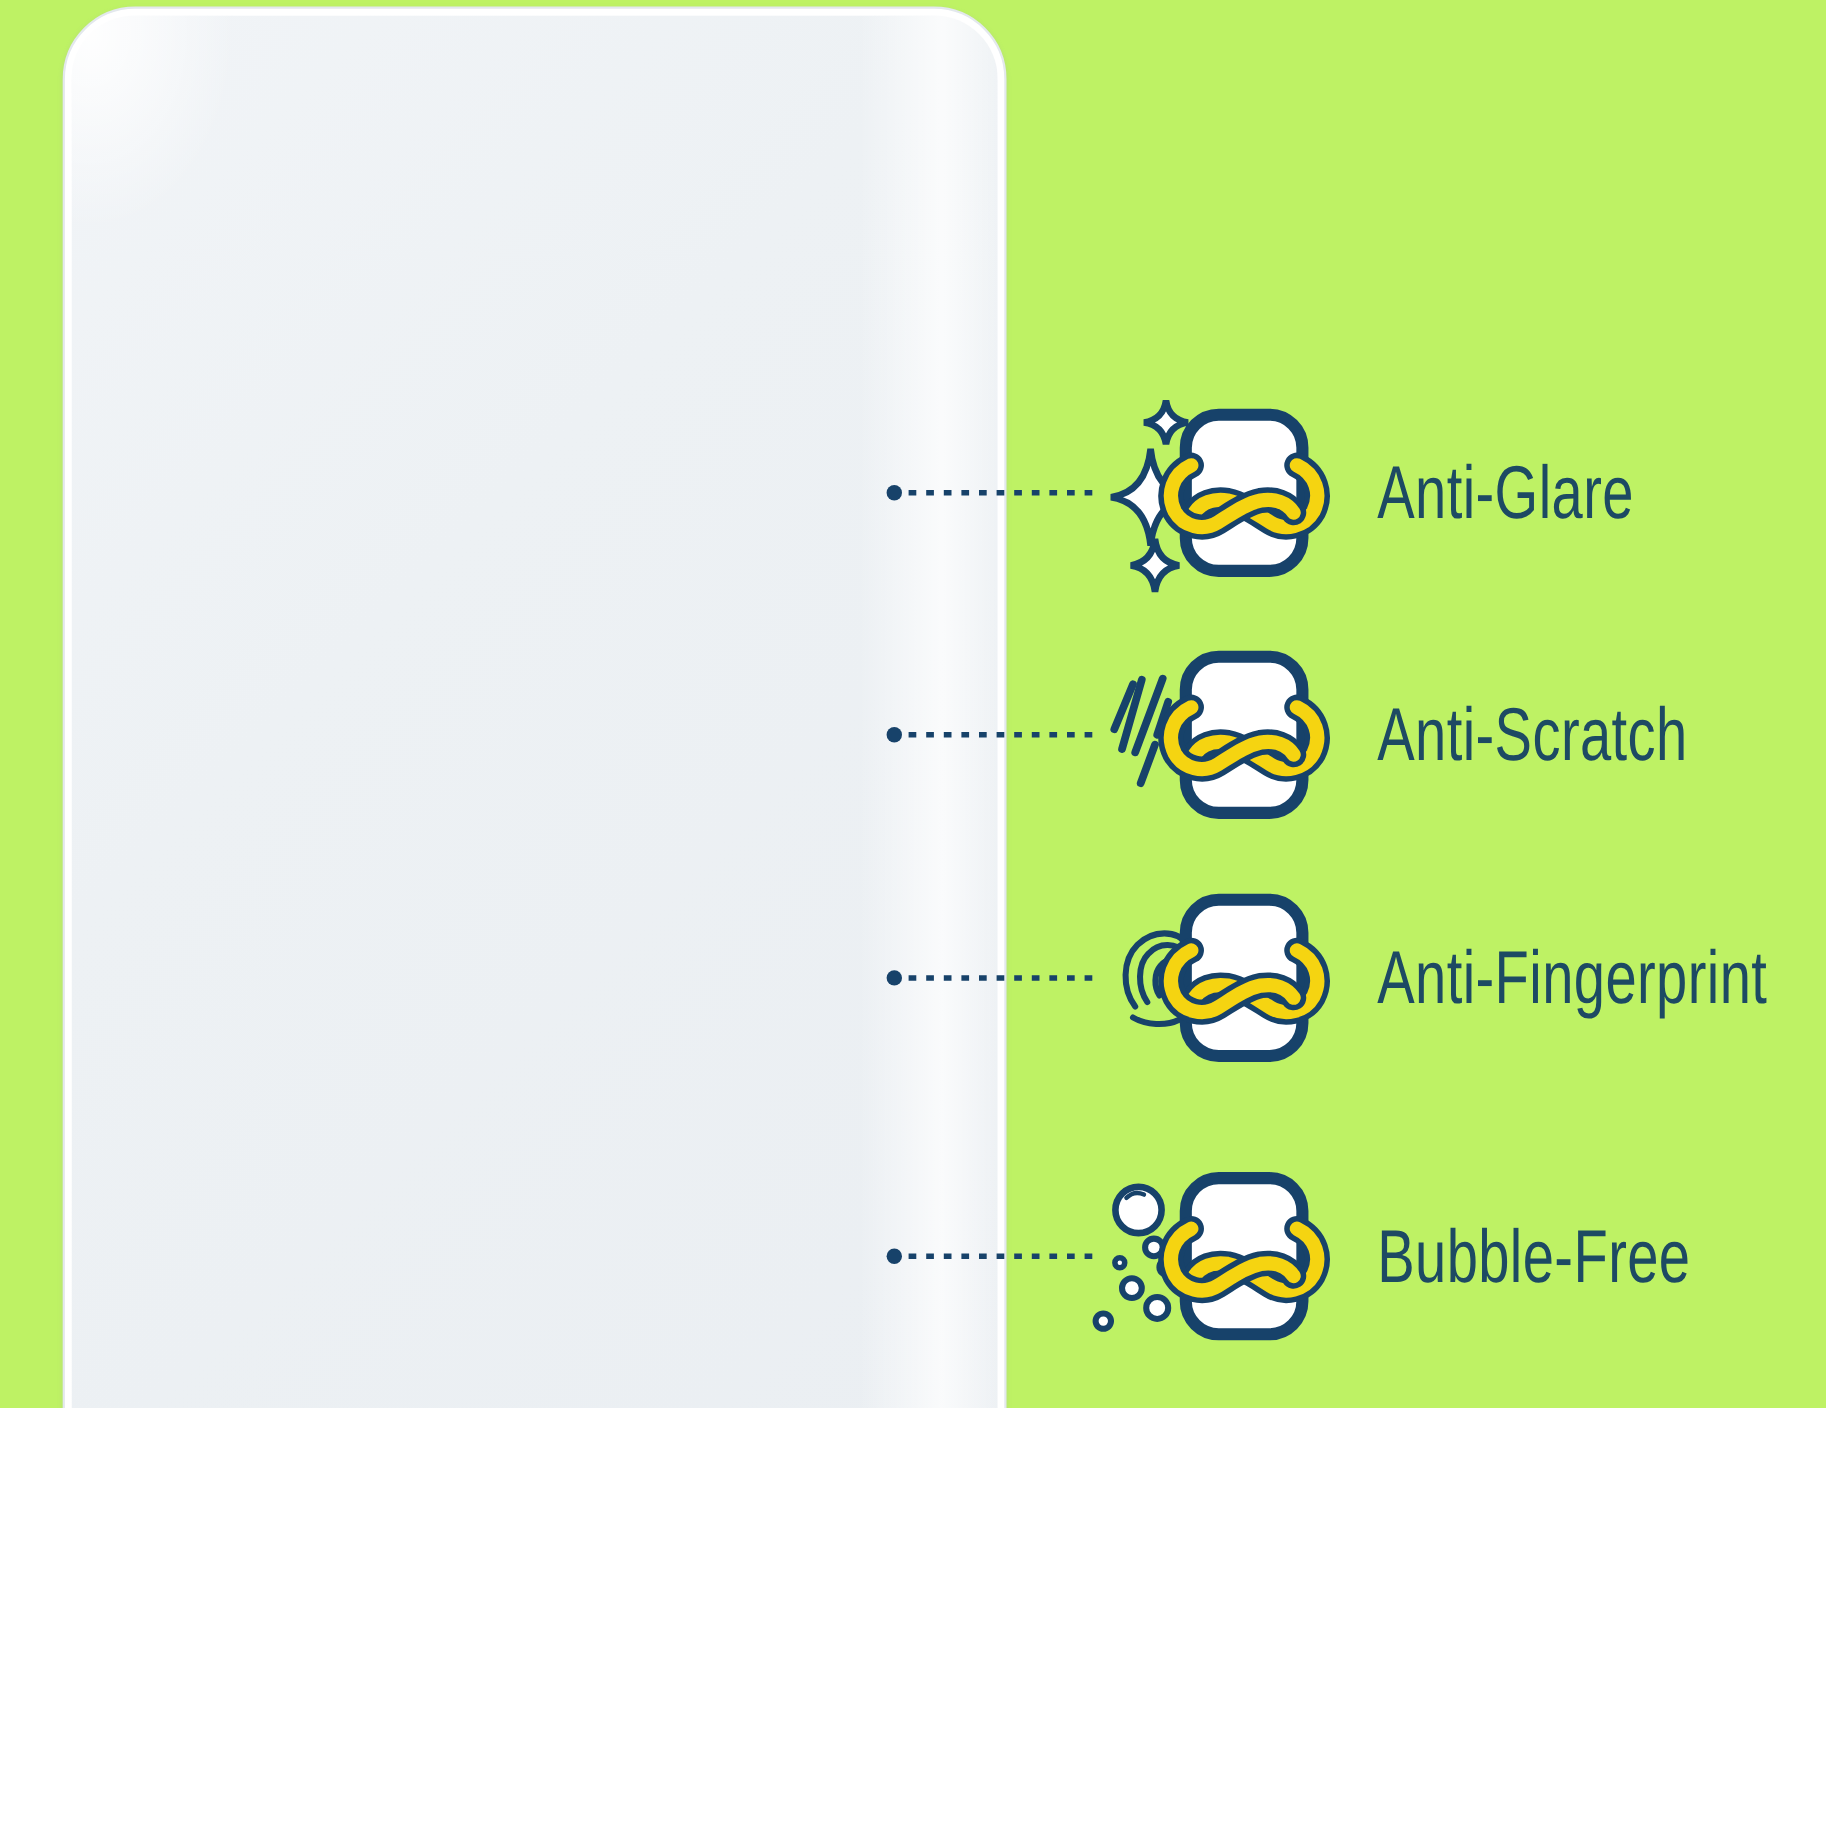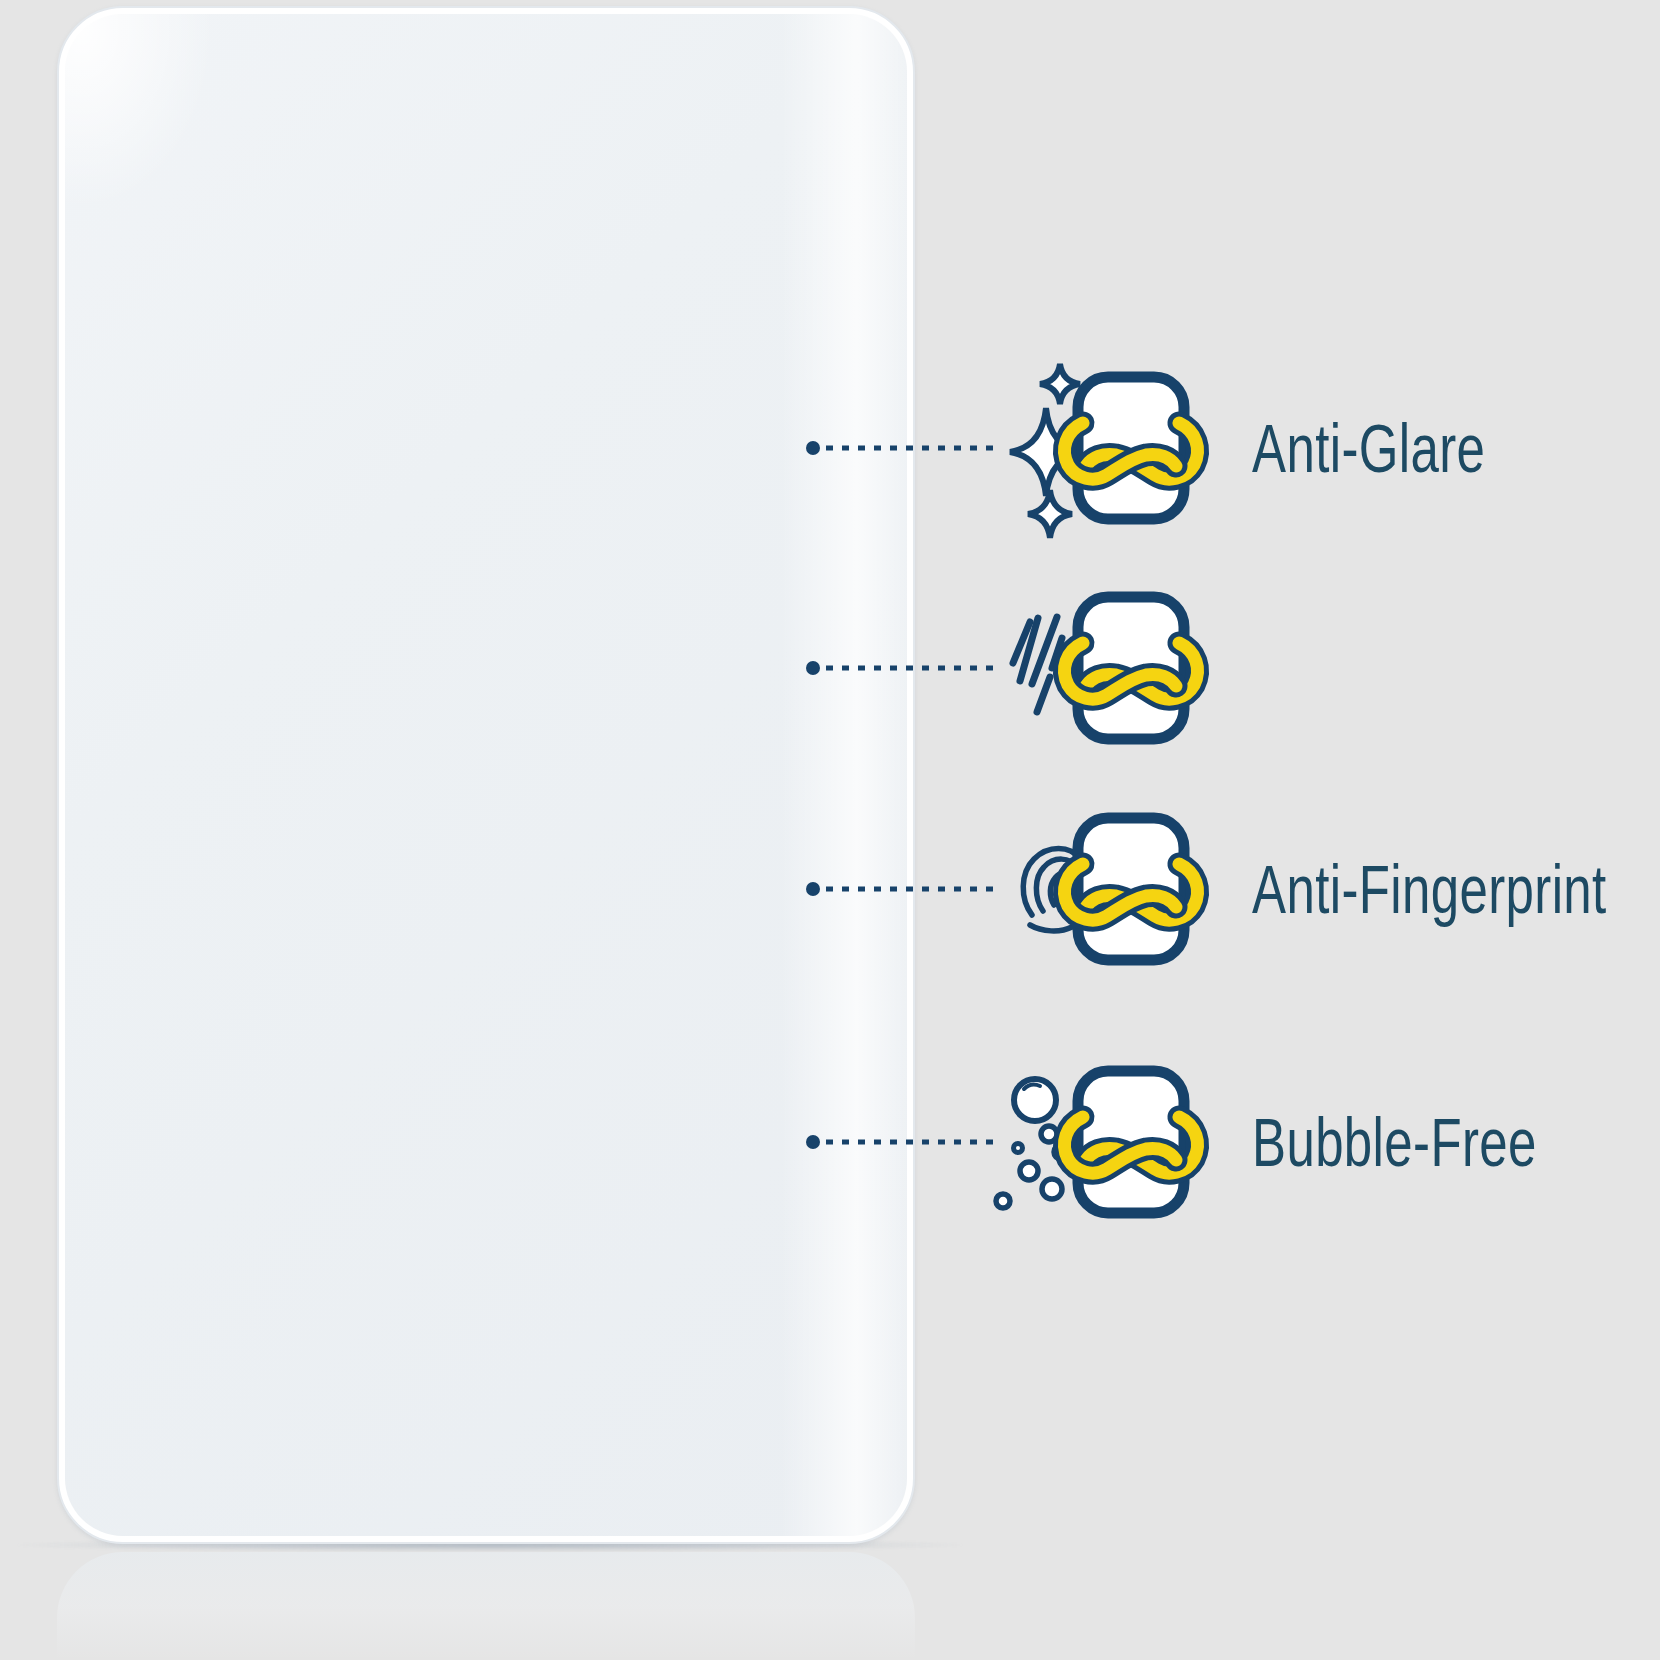--- a/index.html
+++ b/index.html
@@ -1,18 +1,18 @@
 <!DOCTYPE html>
 <html style="--navy: #17426a; --yellow: #f5d411; --film_fill: #edf1f4; --film_border: #e3e8ed; --label_text: #1d4a63;"><head>
 <meta charset="utf-8">
 <style>
   html,body{margin:0;padding:0;background:#ffffff;}
   #stage{
-    position:relative;width:1660px;height:1660px;overflow:hidden;
-    background:#e5e5e5;font-family:"Liberation Sans",sans-serif;
+    position:relative;width:1660px;height:1280px;overflow:hidden;
+    background:#bef264;font-family:"Liberation Sans",sans-serif;
   }
   
   .film{
     position:absolute;left:57px;top:6px;width:858px;height:1538px;
     border-radius:66px;background:#ffffff;border:2px solid #e3e8ed;
     box-shadow:0 2px 4px rgba(160,172,184,0.25);
     box-sizing:border-box;
   }
   .film-surface{
     position:absolute;inset:6px;border-radius:58px;
@@ -113,20 +113,23 @@
     <svg class="accessory acc-scratch" viewBox="0 0 70 105">
       <path d="M25,9 L8,50" class="nv" stroke-width="7" stroke-linecap="round"></path>
       <path d="M33,5 L15,68" class="nv" stroke-width="7" stroke-linecap="round"></path>
       <path d="M52,4 L27,71" class="nv" stroke-width="7" stroke-linecap="round"></path>
       <path d="M57,25 L47,55" class="nv" stroke-width="7" stroke-linecap="round"></path>
       <path d="M45,64 L32,99" class="nv" stroke-width="7" stroke-linecap="round"></path>
     </svg>
     <svg class="shield" viewBox="0 0 150 150">
         <use href="#shield-arms"></use>
       </svg>
+    <div class="label-wrap">
+        <span class="label">Anti-Scratch</span>
+      </div>
   </div>
 
   <div class="row row-3">
     <div class="dot"></div>
     <svg class="leader" viewBox="0 0 168 6">
         <use href="#leader-line"></use>
       </svg>
     <svg class="accessory acc-fingerprint" viewBox="0 0 78 95">
       <path d="M16,78 C4,62 4,36 18,22 C32,8 54,8 64,22 C72,32 74,46 69,58" class="nv" stroke-width="5.5" stroke-linecap="round"></path>
       <path d="M27,74 C18,61 18,40 28,30 C38,19 54,20 61,30 C67,39 67,50 62,58" class="nv" stroke-width="5.5" stroke-linecap="round"></path>

